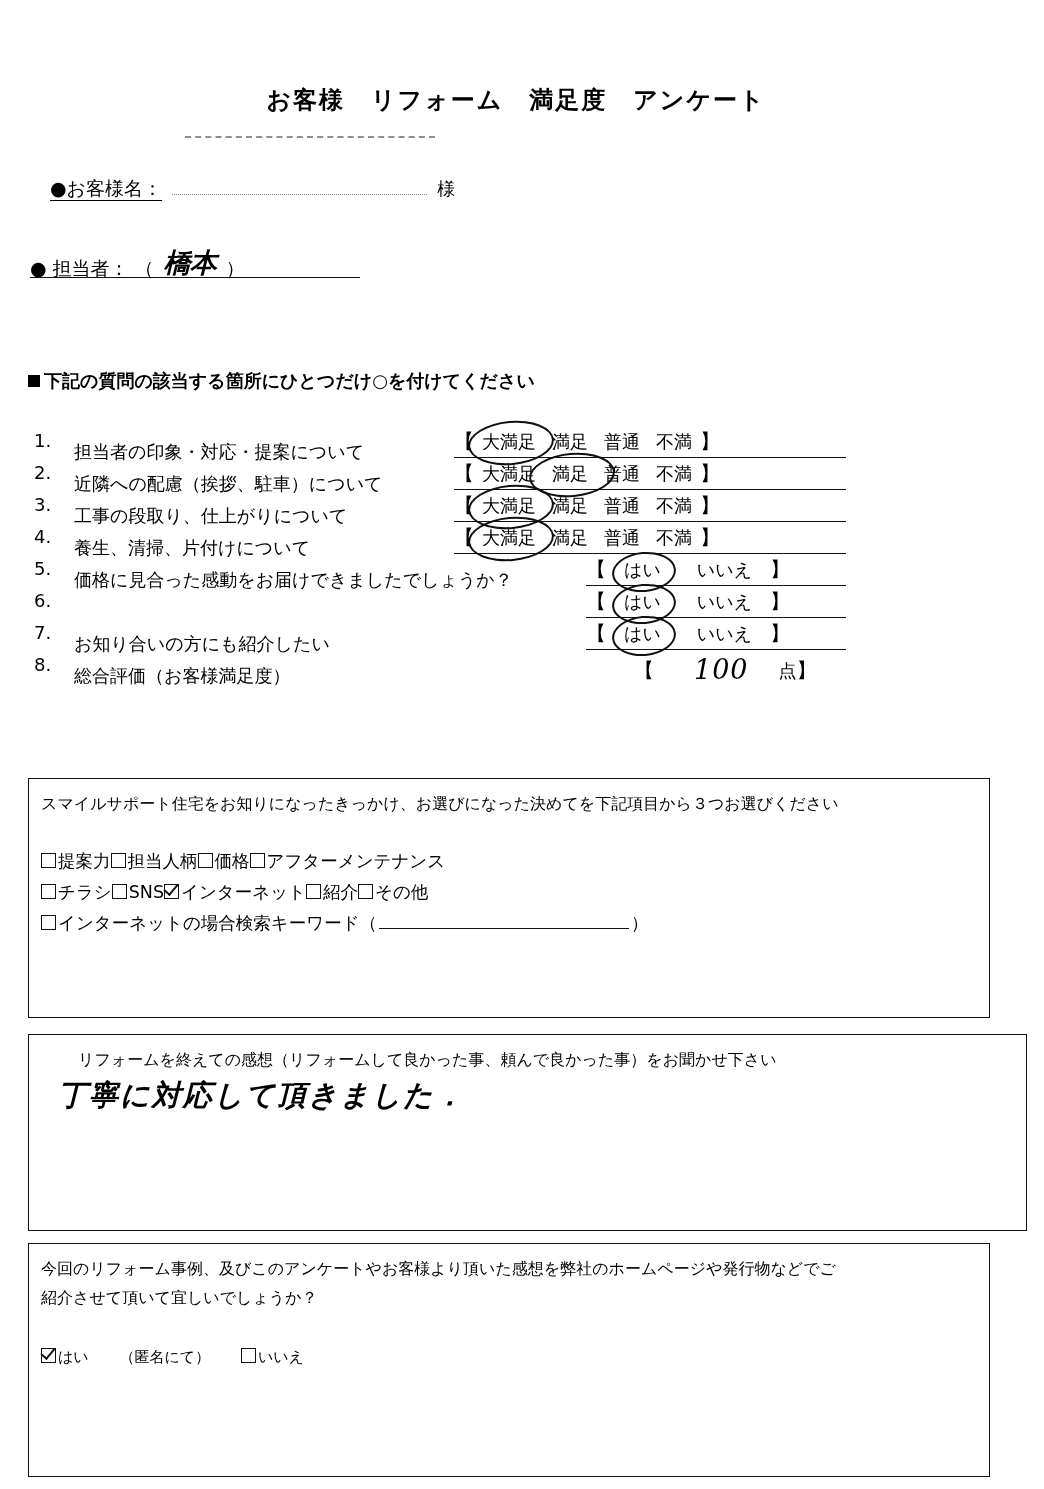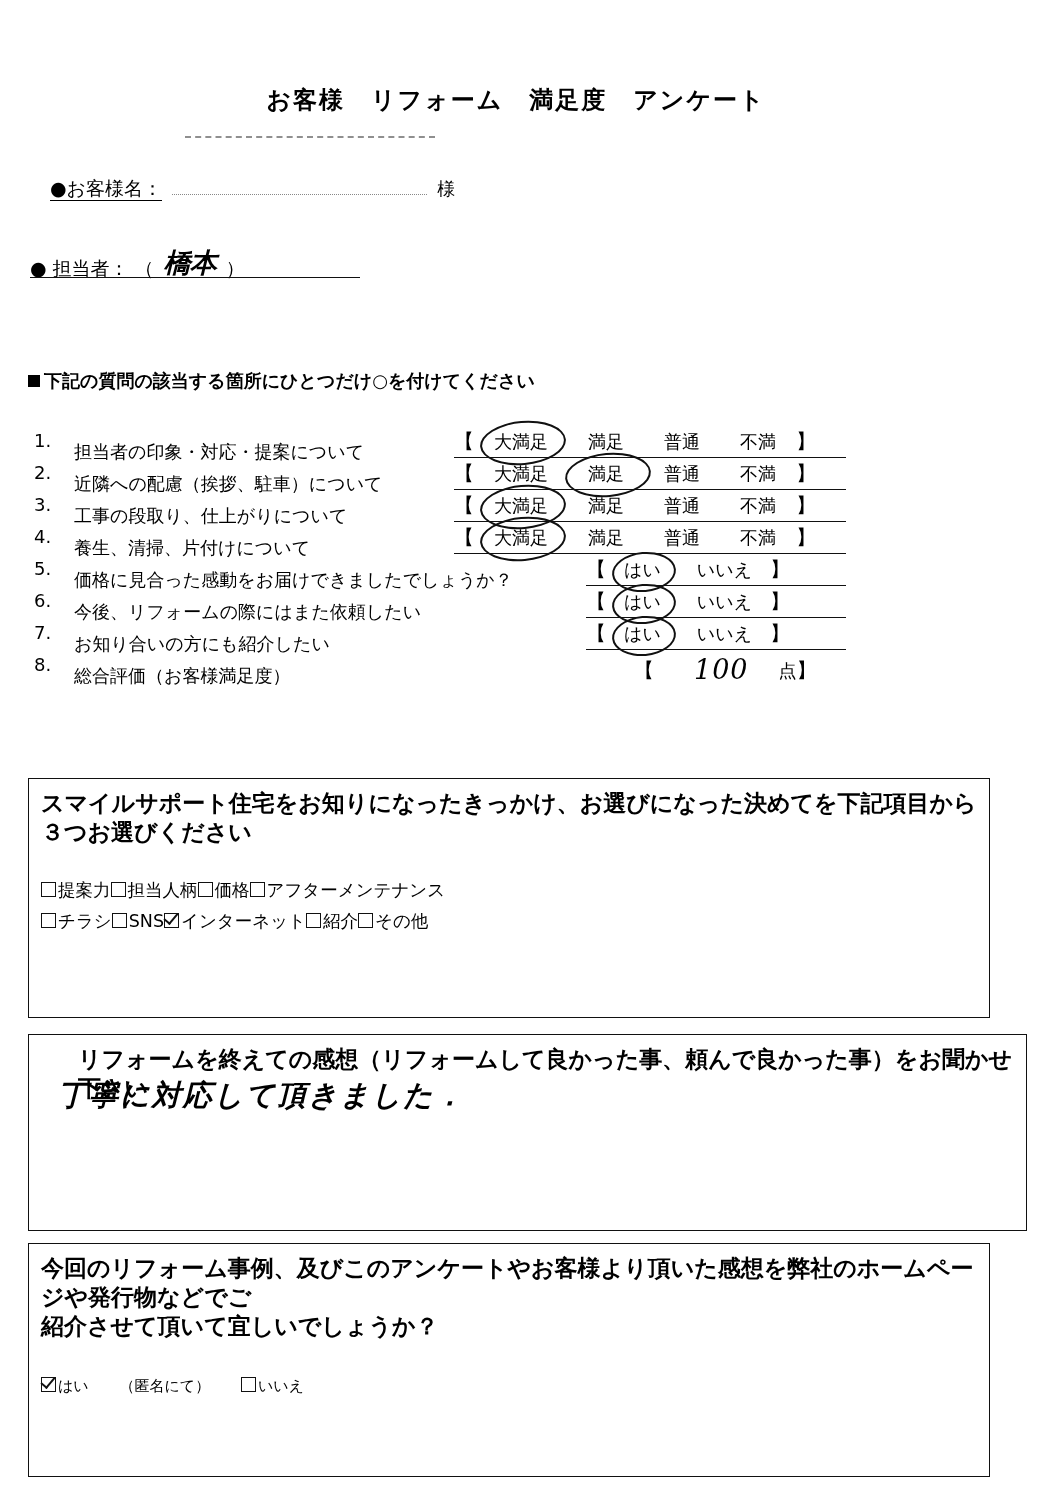--- a/index.html
+++ b/index.html
@@ -118,21 +118,21 @@
     white-space: nowrap;
   }
   .q-answers.scale { left: 420px; }
   .q-answers.yesno { left: 504px; margin-left: 48px; }
   .q-answers.score { left: 600px; }
 
   .brk { font-size: 20px; }
   .opt {
     display: inline-block;
     position: relative;
-    margin: 0 20px;
+    margin: 0 8px;
   }
   .opt.w-wide { margin: 0 18px; }
 
   
   .ans-rule {
     position: absolute;
     left: 0;
     bottom: -3px;
     height: 0;
     border-top: 1.4px solid #111;
@@ -170,24 +170,23 @@
     top: 2px;
   }
 
   
   .section-box {
     position: absolute;
     border: 1.6px solid #111;
     background: #fff;
   }
   .section-title {
-    font-size: 23px;
+    font-size: 16px;
     line-height: 29px;
     padding: 10px 0 0 12px;
-    font-weight: bold;
   }
 
   #box-sources { left: 28px; top: 778px; width: 960px; height: 238px; }
   #box-comment { left: 28px; top: 1034px; width: 960px; height: 195px; padding-left: 37px; }
   #box-permission { left: 28px; top: 1243px; width: 960px; height: 232px; }
 
   .check-lines {
     padding: 10px 0 0 12px;
     font-size: 17.5px;
     line-height: 31px;
@@ -281,40 +280,42 @@
       <span class="q-text">養生、清掃、片付けについて</span>
       <span class="q-answers scale"><span class="brk">【</span><span class="opt circled">大満足</span><span class="opt">満足</span><span class="opt">普通</span><span class="opt">不満</span><span class="brk">】</span><span class="ans-rule" style="width: 392px;"></span></span>
     </div>
     <div class="q-row">
       <span class="q-num">5.</span>
       <span class="q-text">価格に見合った感動をお届けできましたでしょうか？</span>
       <span class="q-answers yesno"><span class="brk">【</span><span class="opt w-wide circled narrow">はい</span><span class="opt w-wide">いいえ</span><span class="brk">】</span><span class="ans-rule" style="width: 260px;"></span></span>
     </div>
     <div class="q-row">
       <span class="q-num">6.</span>
-      <span class="q-text">今後、リフォームの際にはまた依頼したい</span>
       <span class="q-answers yesno"><span class="brk">【</span><span class="opt w-wide circled narrow">はい</span><span class="opt w-wide">いいえ</span><span class="brk">】</span><span class="ans-rule" style="width: 260px;"></span></span>
     </div>
     <div class="q-row">
       <span class="q-num">7.</span>
       <span class="q-text">お知り合いの方にも紹介したい</span>
       <span class="q-answers yesno"><span class="brk">【</span><span class="opt w-wide circled narrow">はい</span><span class="opt w-wide">いいえ</span><span class="brk">】</span><span class="ans-rule" style="width: 260px;"></span></span>
     </div>
     <div class="q-row">
       <span class="q-num">8.</span>
       <span class="q-text">総合評価（お客様満足度）</span>
       <span class="q-answers score"><span class="brk">【</span><span id="score-hand">100</span><span>点</span><span class="brk">】</span></span>
     </div>
   </div>
 
 <div class="section-box" id="box-sources">
   <div class="section-title">スマイルサポート住宅をお知りになったきっかけ、お選びになった決めてを下記項目から３つお選びください</div>
   <div class="check-lines" style="padding-top:28px;">
     <div class="nowrap" id="sources-row1"><span class="cb"></span><span>提案力</span><span class="cb"></span><span>担当人柄</span><span class="cb"></span><span>価格</span><span class="cb"></span><span>アフターメンテナンス</span></div>
     <div class="nowrap" id="sources-row2"><span class="cb"></span><span>チラシ</span><span class="cb"></span><span>SNS</span><span class="cb checked"></span><span>インターネット</span><span class="cb"></span><span>紹介</span><span class="cb"></span><span>その他</span></div>
+    <div class="nowrap" id="sources-keyword-row">
+      <span class="cb"></span><span>インターネットの場合検索キーワード</span><span>（</span><span class="kw-line"></span><span>）</span>
+    </div>
   </div>
 </div>
 
 <div class="section-box" id="box-comment">
   <div class="section-title">リフォームを終えての感想（リフォームして良かった事、頼んで良かった事）をお聞かせ下さい</div>
 </div>
 <div id="comment-hand">丁寧に対応して頂きました．</div>
 
 <div class="section-box" id="box-permission">
   <div class="section-title">

